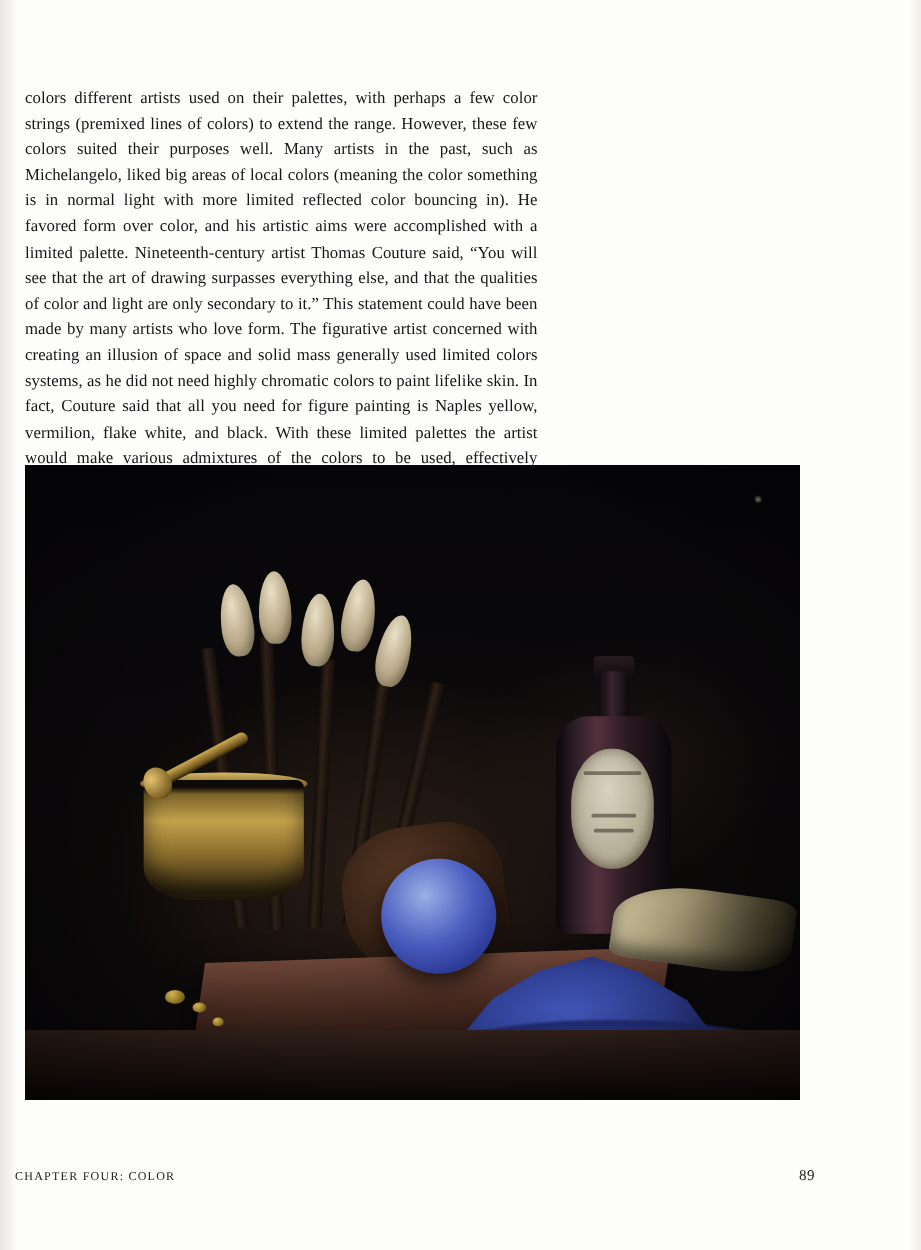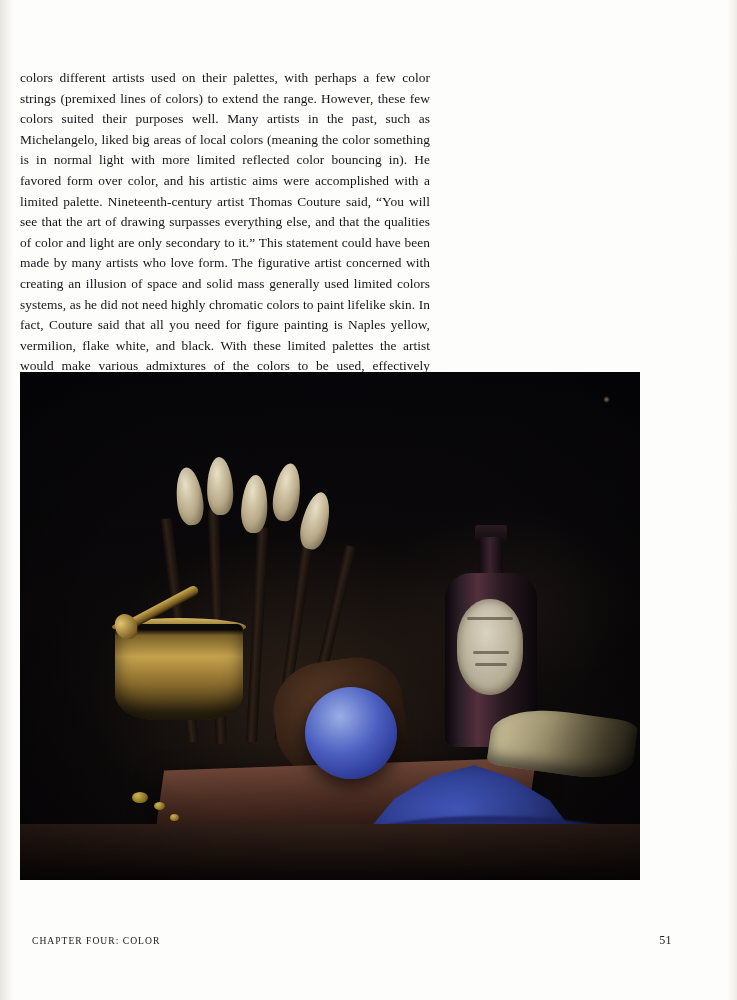--- a/index.html
+++ b/index.html
@@ -228,21 +228,21 @@
     background: radial-gradient(circle at 35% 30%, #e3c65c, #8a6f1d 70%, #3d2f0c);
   }
   .vignette {
     position: absolute; inset: 0;
     background: radial-gradient(ellipse 92% 88% at 50% 52%, rgba(0,0,0,0) 42%, rgba(0,0,0,0.72) 100%);
     pointer-events: none;
   }
 
   .footer {
     position: absolute;
-    left: 32px;
+    left: 12px;
     top: 933px;
     width: 640px;
     display: flex;
     justify-content: space-between;
     align-items: baseline;
   }
   .chapter-line {
     font-size: 9.6px;
     letter-spacing: 1.0px;
     font-variant: small-caps;
@@ -314,16 +314,16 @@
 
     <div class="crumb" style="left:112px; top:420px; width:16px; height:11px;"></div>
     <div class="crumb" style="left:134px; top:430px; width:11px; height:8px;"></div>
     <div class="crumb" style="left:150px; top:442px; width:9px; height:7px;"></div>
 
     <div class="vignette"></div>
   </div>
 
   <div class="footer">
     <div class="chapter-line">Chapter Four: Color</div>
-    <div class="folio">51</div>
+    <div class="folio">89</div>
   </div>
 
 </div>
 
 </body></html>

